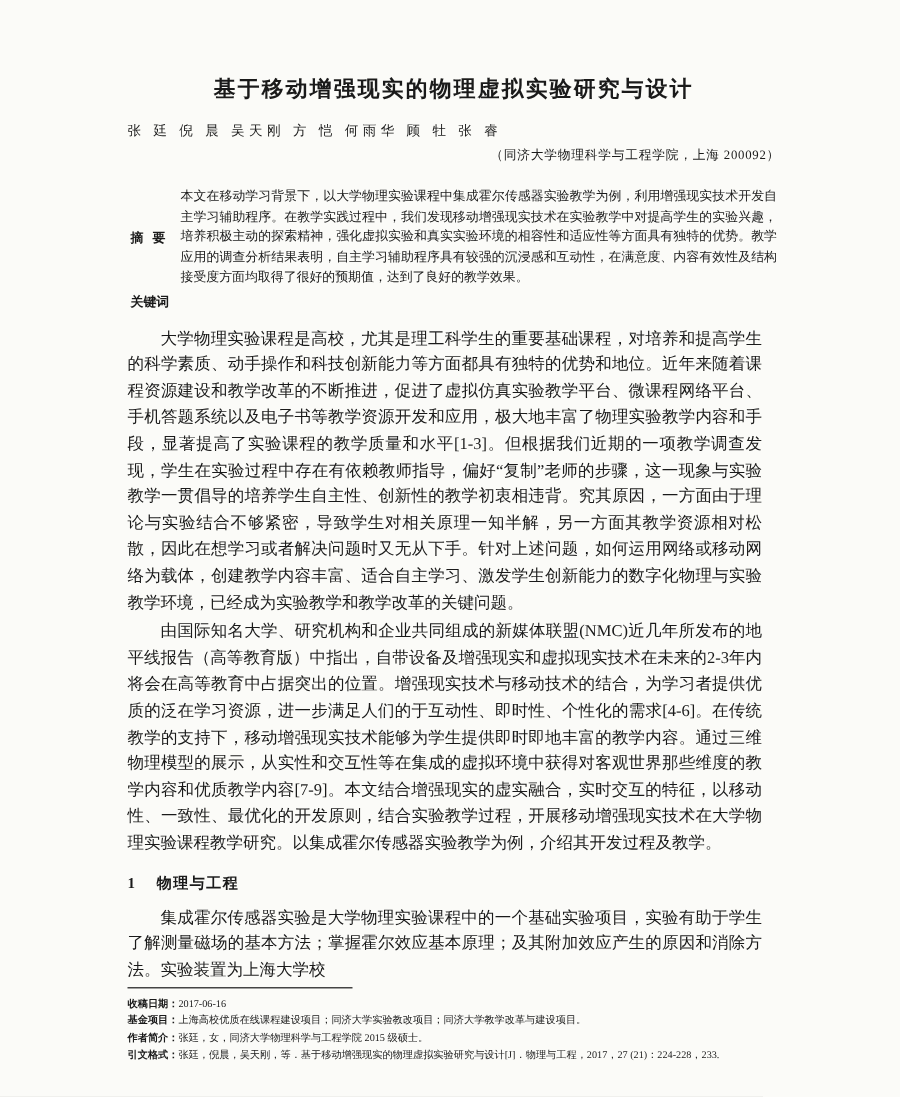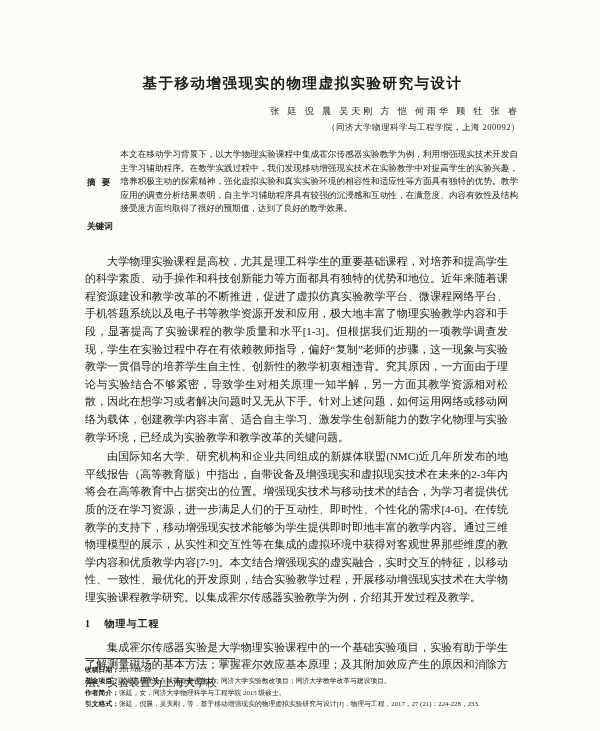--- a/index.html
+++ b/index.html
@@ -8,31 +8,31 @@
     width:600px;height:731px;
     margin:0 auto;
     background:#fbfbf8;
     font-family:"Liberation Serif","DejaVu Serif",serif;
     color:#1a1a1a;
     overflow:hidden;
     box-sizing:border-box;
   }
   .content{
     position:absolute;
-    left:85px;right:80px;top:74px;
+    left:85px;right:80px;top:50px;
   }
   .title{
     text-align:center;
     font-size:14.5px;
     font-weight:bold;
     letter-spacing:1.5px;
     margin:0 0 12px 0;
   }
   .authors{
-    text-align:right;
+    text-align:left;
     font-size:9px;
     letter-spacing:3px;
     margin:0 0 4px 0;
   }
   .affiliation{
     text-align:right;
     font-size:8.5px;
     letter-spacing:0.5px;
     margin:0 0 14px 0;
   }
@@ -48,21 +48,22 @@
     white-space:nowrap;
     flex:0 0 auto;
     margin-right:8px;
     letter-spacing:2px;
     margin-top:28px;
   }
   .keywords-block{
     display:flex;
     font-size:8.6px;
     line-height:1.6;
-    margin:4px 2px 19px 2px;
+    margin:4px 2px 8px 2px;
+    font-family:Liberation Mono, monospace;
   }
   .keywords-label{
     font-weight:bold;
     white-space:nowrap;
     margin-right:8px;
   }
   .body-para{
     font-size:11px;
     line-height:1.6;
     text-align:justify;

